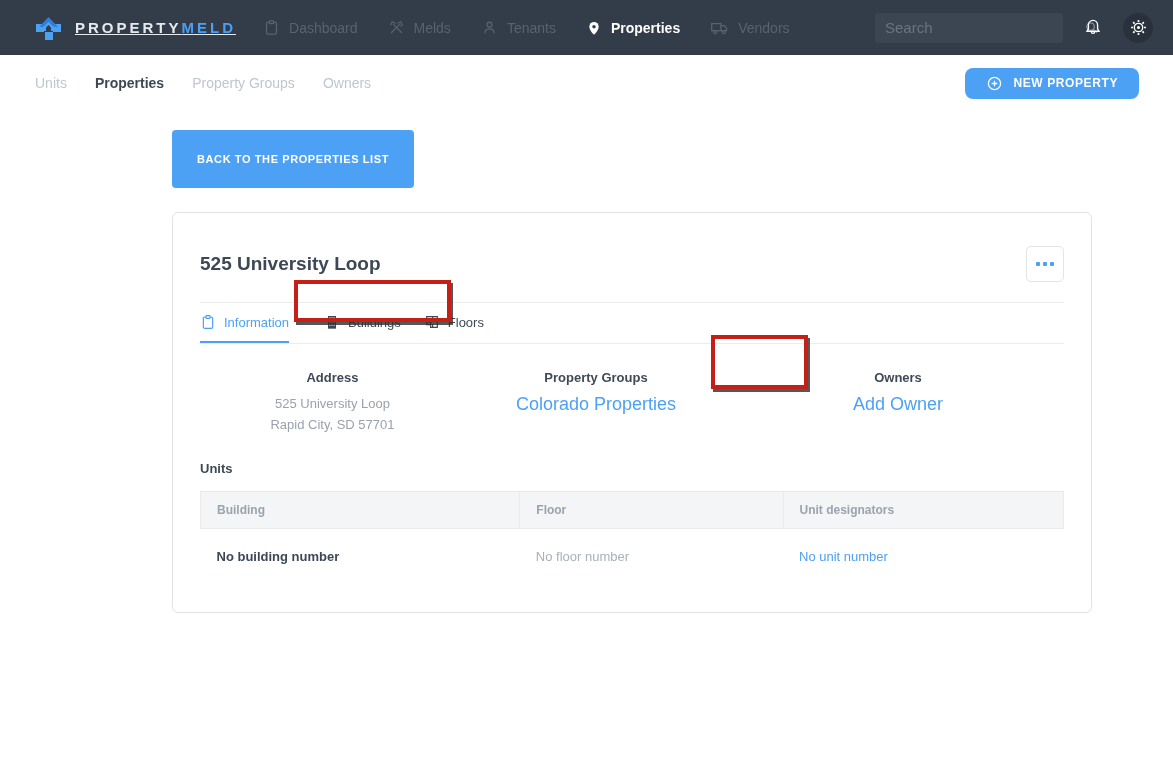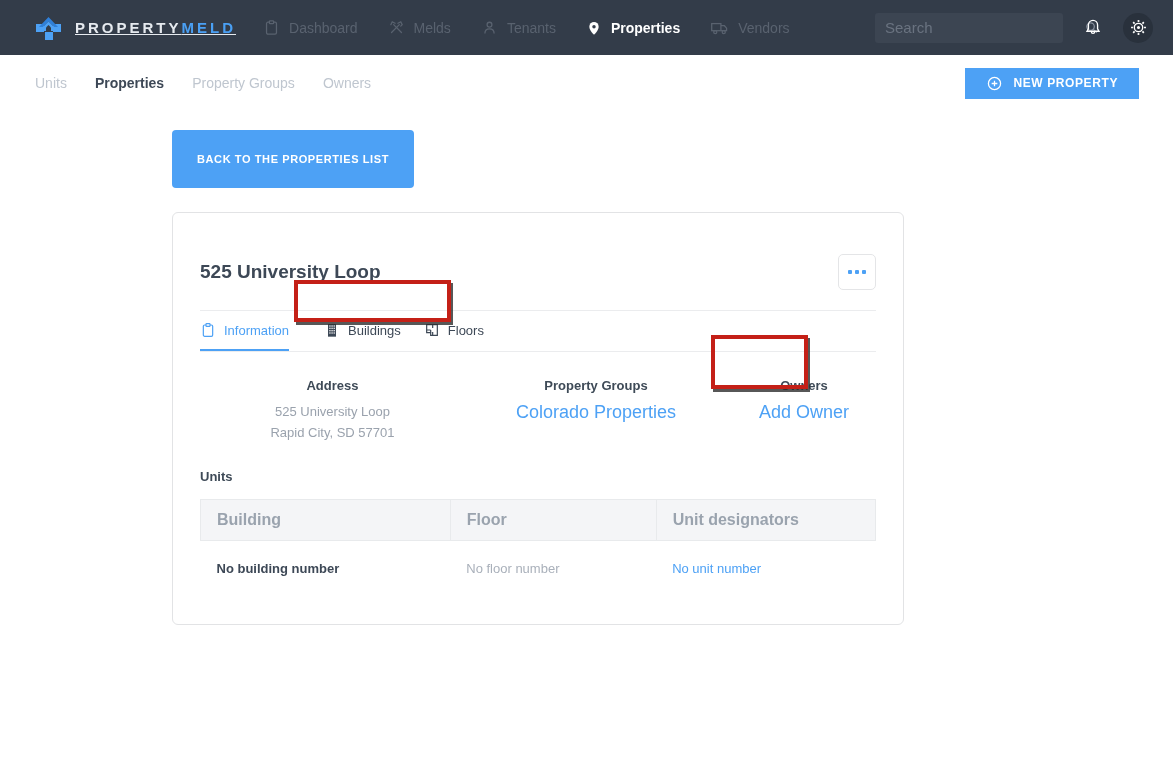--- a/index.html
+++ b/index.html
@@ -26,32 +26,32 @@
   .icon-btn { color:#ffffff; cursor:pointer; }
   .gear-wrap { width:30px; height:30px; border-radius:50%; background:#29313c;
     display:flex; align-items:center; justify-content:center; color:#ffffff; cursor:pointer; }
 
   
   .subnav { height:56px; background:#ffffff; display:flex; align-items:center;
     padding:0 34px 0 35px; }
   .subnav-item { margin-right:28px; font-size:14px; color:#bfc6cf; cursor:pointer; }
   .subnav-item.active { color:#3d4856; font-weight:700; }
   .new-property-btn { margin-left:auto; height:31px; background:#4da1f5; border:none;
-    border-radius:0; color:#ffffff; font-size:12px; font-weight:700;
+    border-radius:8px; color:#ffffff; font-size:12px; font-weight:700;
     letter-spacing:.6px; display:flex; align-items:center; gap:10px; padding:0 21px;
     cursor:pointer; font-family:"Liberation Sans", sans-serif;text-align:center; }
 
   
   .back-btn { display:inline-block; margin:19px 0 0 172px; background:#4da1f5;
     border:none; border-radius:4px; color:#ffffff; font-size:11px; font-weight:700;
     letter-spacing:.6px; padding:23px 25px; cursor:pointer;
     font-family:"Liberation Sans", sans-serif; }
 
-  .card { position:relative; margin:24px 0 0 172px; width:732px;
-    border:1px solid #e2e3e5; border-radius:6px; padding:16px 27px 48px; background:#fff; }
+  .card { position:relative; margin:24px 0 0 172px; width:920px;
+    border:1px solid #e2e3e5; border-radius:6px; padding:8px 27px 48px; background:#fff; }
 
   .card-title-row { display:flex; align-items:center; justify-content:space-between;
     padding:25px 0 20px; border-bottom:1px solid #ebecee; }
   .card-title { font-size:19px; font-weight:600; color:#3d4856; }
   .more-btn { width:38px; height:36px; background:#fff; border:1px solid #e4e5e7;
     border-radius:5px; display:flex; align-items:center; justify-content:center;
     gap:3px; cursor:pointer; }
   .more-btn i { width:4px; height:4px; background:#4da1f5; border-radius:1px; }
 
   .tabs-row { display:flex; align-items:stretch; gap:23px; height:41px;
@@ -63,21 +63,21 @@
 
   .info-grid { display:grid; grid-template-columns:265px 262px 1fr; padding-top:26px;text-align:center; }
   .section-heading { font-size:13px; font-weight:700; color:#3e4a57; margin-bottom:9px; }
   .addr-line { font-size:13px; color:#9aa2ad; line-height:1.6; }
   .text-link { font-size:18px; color:#4da1f5; text-decoration:none; cursor:pointer; }
   .owners-block { padding-left:5px; }
 
   .units-heading { margin-top:25px; font-size:13px; font-weight:700; color:#3e4a57; }
   table.units { width:100%; margin-top:15px; border-collapse:collapse; }
   table.units th { background:#f4f5f7; border:1px solid #e8eaec; text-align:left;
-    font-size:16px; font-weight:700; color:#9aa3ae; padding:11px 16px; }
+    font-size:12px; font-weight:700; color:#9aa3ae; padding:11px 16px; }
   table.units td { padding:20px 16px 0; font-size:13px; }
   td.cell-building { color:#3d4856; font-weight:600; }
   td.cell-floor { color:#a9b0ba; }
   td.cell-unit a { color:#4da1f5; text-decoration:none; cursor:pointer; }
 
   .annotation { position:absolute; border:4px solid #c42017;
     box-shadow:2px 3px 0 rgba(45,45,45,.8); pointer-events:none; z-index:5; }
   .annotation.tabs { left:121px; top:67px; width:157px; height:42px; }
   .annotation.owners { left:538px; top:122px; width:97px; height:54px; }
 </style>

